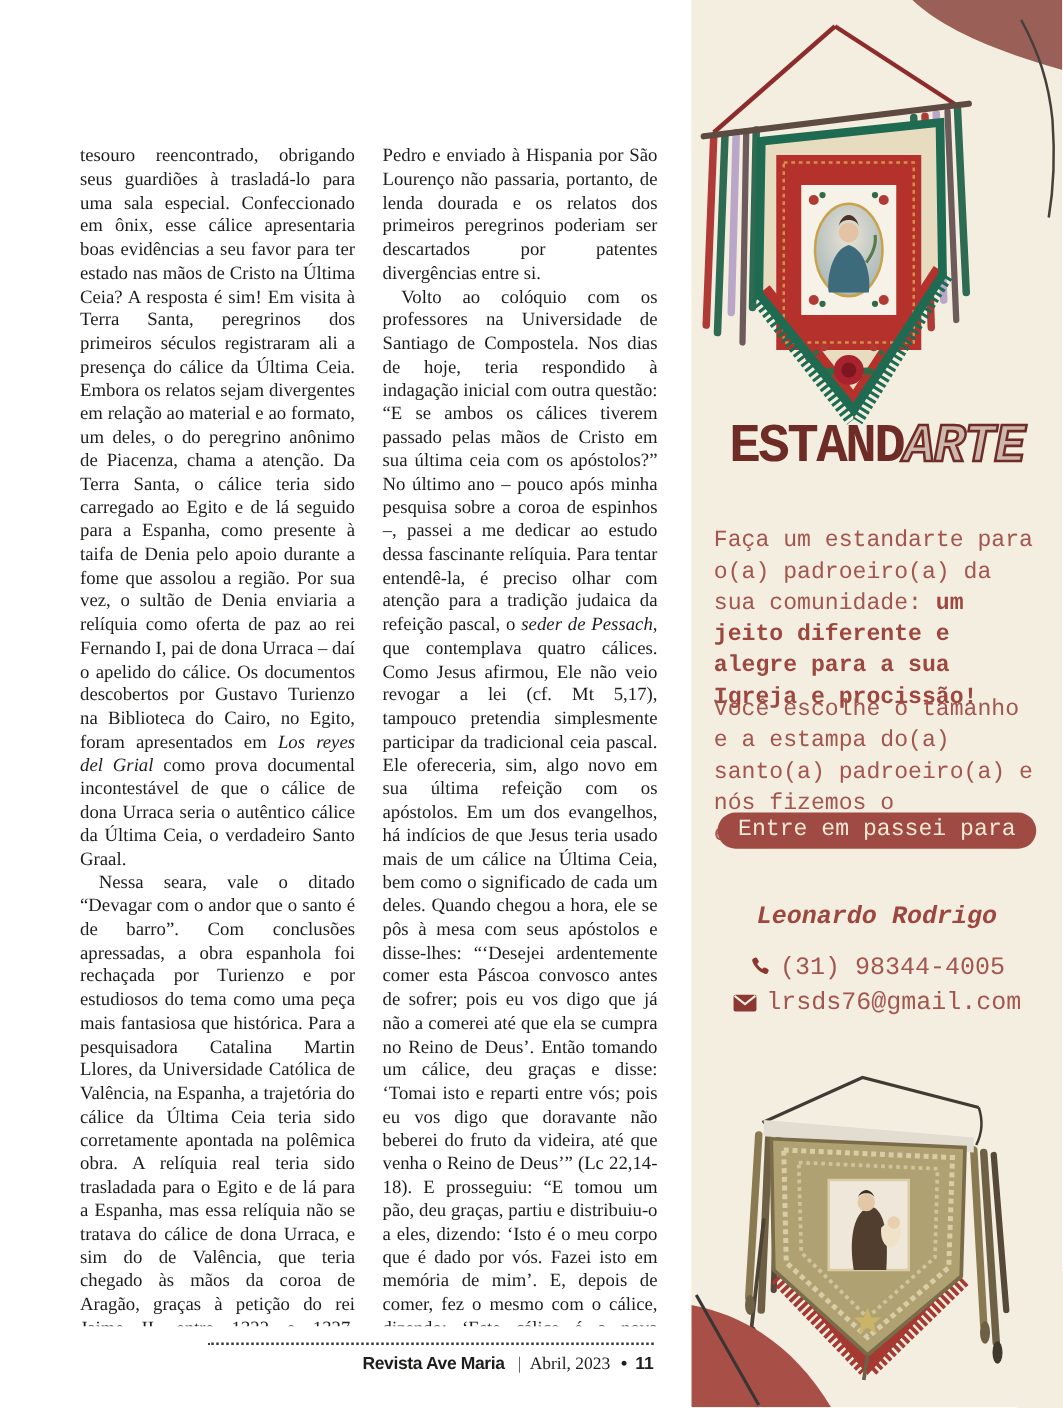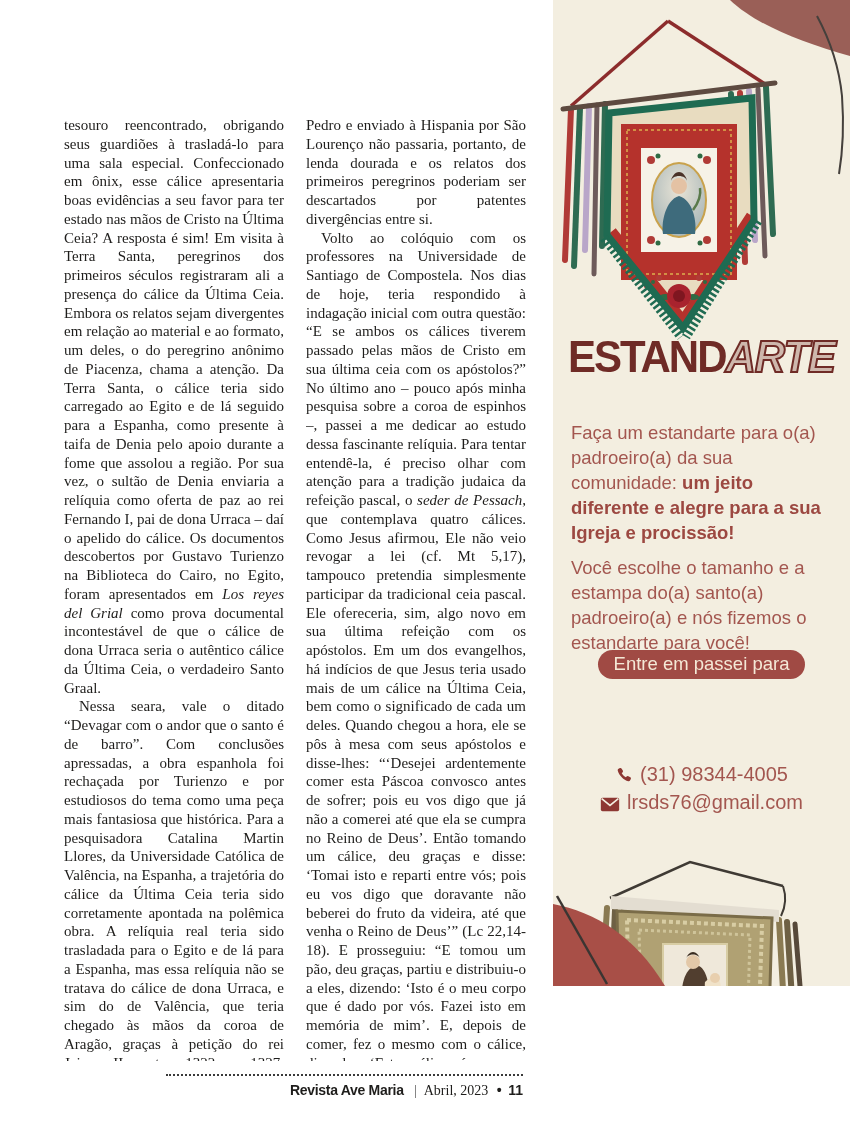--- a/index.html
+++ b/index.html
@@ -21,23 +21,23 @@
                border-top:2px dotted #3a3a3a;}
   .footer-text{position:absolute;top:1082px;left:64px;width:459px;text-align:right;
                font-size:14px;white-space:nowrap;}
   .footer-text .f-name{font-family:"Liberation Sans",sans-serif;font-weight:800;letter-spacing:-0.3px;}
   .footer-text .f-sep{color:#555;margin:0 4px 0 7px;font-family:"Liberation Serif",serif;}
   .footer-text .f-issue{font-family:"Liberation Serif",serif;}
   .footer-text .f-bullet{font-family:"Liberation Sans",sans-serif;font-weight:800;margin:0 3px 0 5px;}
   .footer-text .f-page{font-family:"Liberation Sans",sans-serif;font-weight:800;}
 
   
-  .sidebar{position:absolute;left:553px;top:0;width:297px;height:986px;
+  .sidebar{position:absolute;left:553px;top:0;width:297px;height:1126px;
            background:var(--sidebar-bg,#f3eee0);overflow:hidden;
-           font-family:Liberation Sans, sans-serif;}
+           font-family:Liberation Mono, monospace;}
   .deco{position:absolute;pointer-events:none;}
   .deco.top-right{top:0;right:0;}
   .deco.bottom-left{bottom:0;left:0;}
   .banner{position:absolute;}
   .banner.top{left:6px;top:10px;}
   .banner.bottom{left:34px;top:856px;}
 
   .ad-title{position:absolute;top:336px;left:0;width:100%;text-align:center;
             font-weight:800;font-size:42px;line-height:42px;letter-spacing:-2px;
             transform:scaleY(1.04);white-space:nowrap;}
@@ -178,20 +178,21 @@
       <span>Faça um estandarte para o(a) padroeiro(a) da sua comunidade:</span>
       <span class="bold">um jeito diferente e alegre para a sua Igreja e procissão!</span>
     </div>
 
     <div class="ad-par ad-body">Você escolhe o tamanho e a estampa do(a) santo(a) padroeiro(a) e nós fizemos o estandarte para você!</div>
 
     <div class="ad-pill">
       <span class="pill-line l1">Entre em passei para</span><br>
     </div>
 
+    <div class="ad-name">Leonardo Rodrigo</div>
 
     <div class="ad-contact ad-phone">
       <svg class="cicon" width="18" height="18" viewBox="0 0 24 24">
         <path d="M6.6,2.8 C7.4,2.4 8.4,2.7 8.9,3.5 L10.4,6.1 C10.9,6.9 10.7,7.9 10,8.5 L8.9,9.4 C9.8,11.4 12.4,14 14.5,15 L15.4,13.9 C16,13.2 17,13 17.8,13.5 L20.4,15 C21.2,15.5 21.5,16.5 21.1,17.3 L20.2,19.1 C19.7,20 18.7,20.5 17.7,20.2 C11.5,18.6 5.4,12.4 3.7,6.2 C3.4,5.2 3.9,4.2 4.8,3.7 Z" fill="#8d3732"></path>
       </svg><span>(31) 98344-4005</span>
     </div>
 
     <div class="ad-contact ad-email">
       <svg class="cicon" width="20" height="15" viewBox="0 0 24 18">
         <rect x="1" y="1" width="22" height="16" rx="2" fill="#8d3732"></rect>

